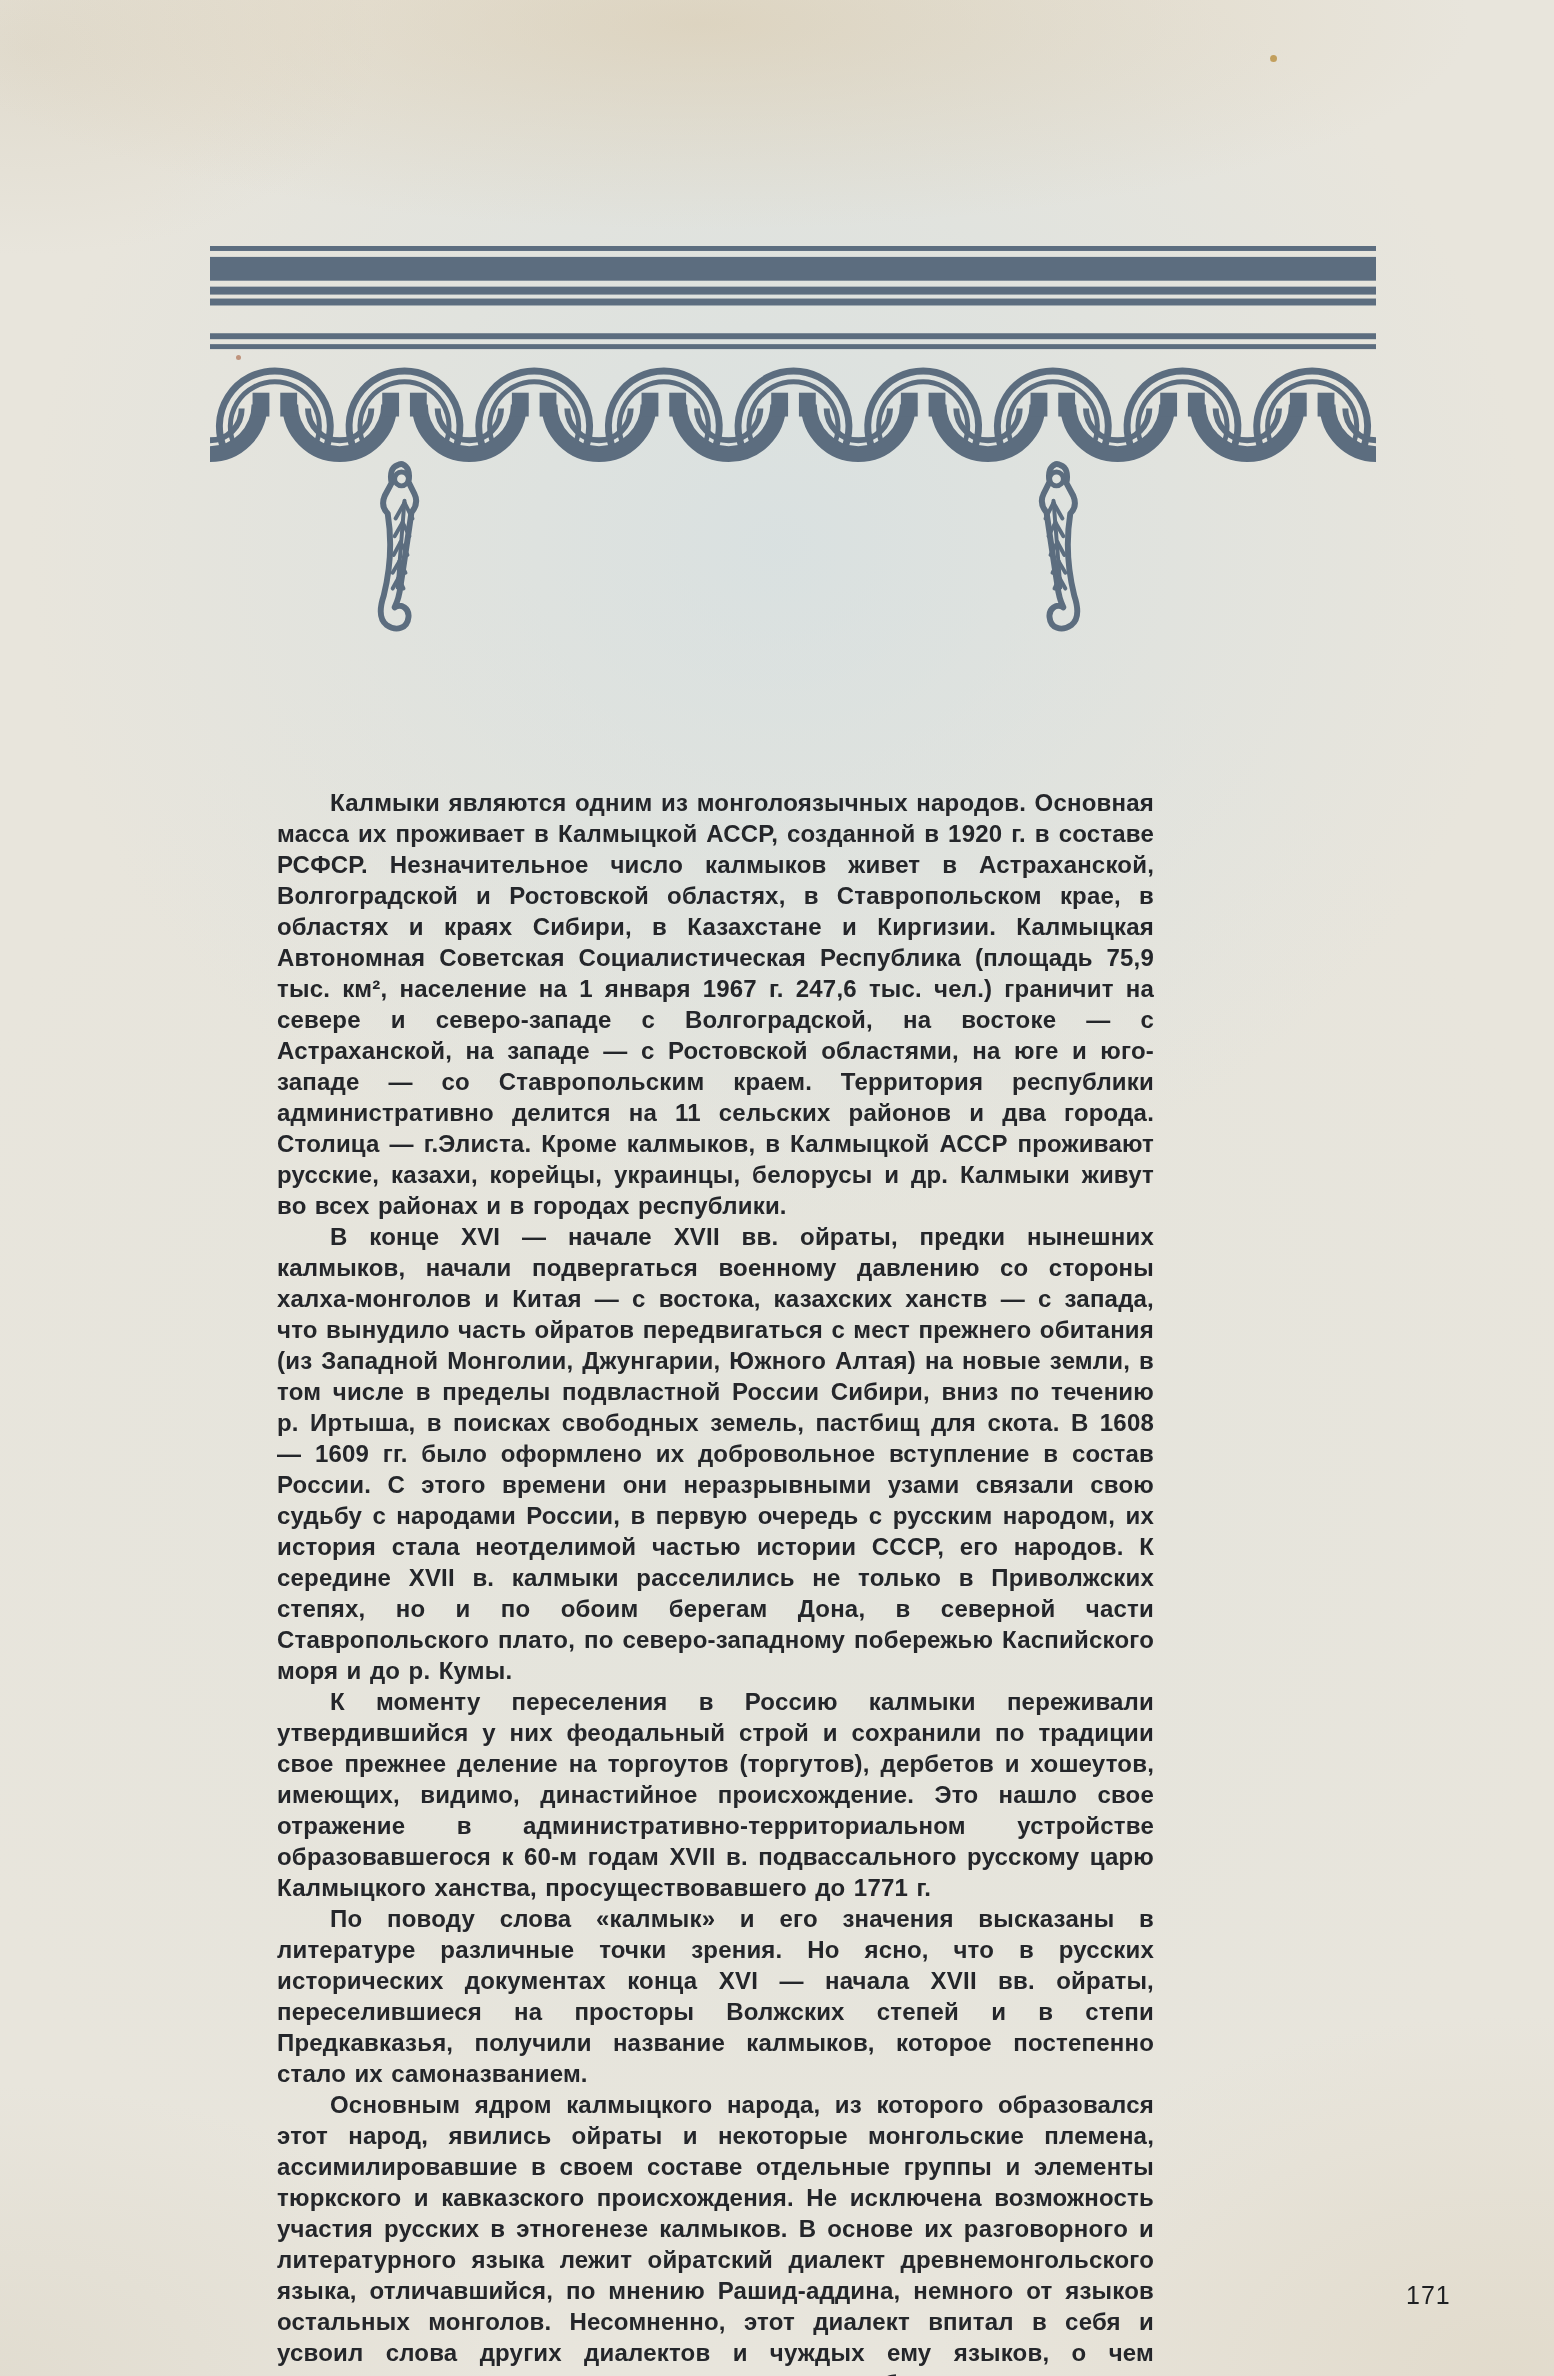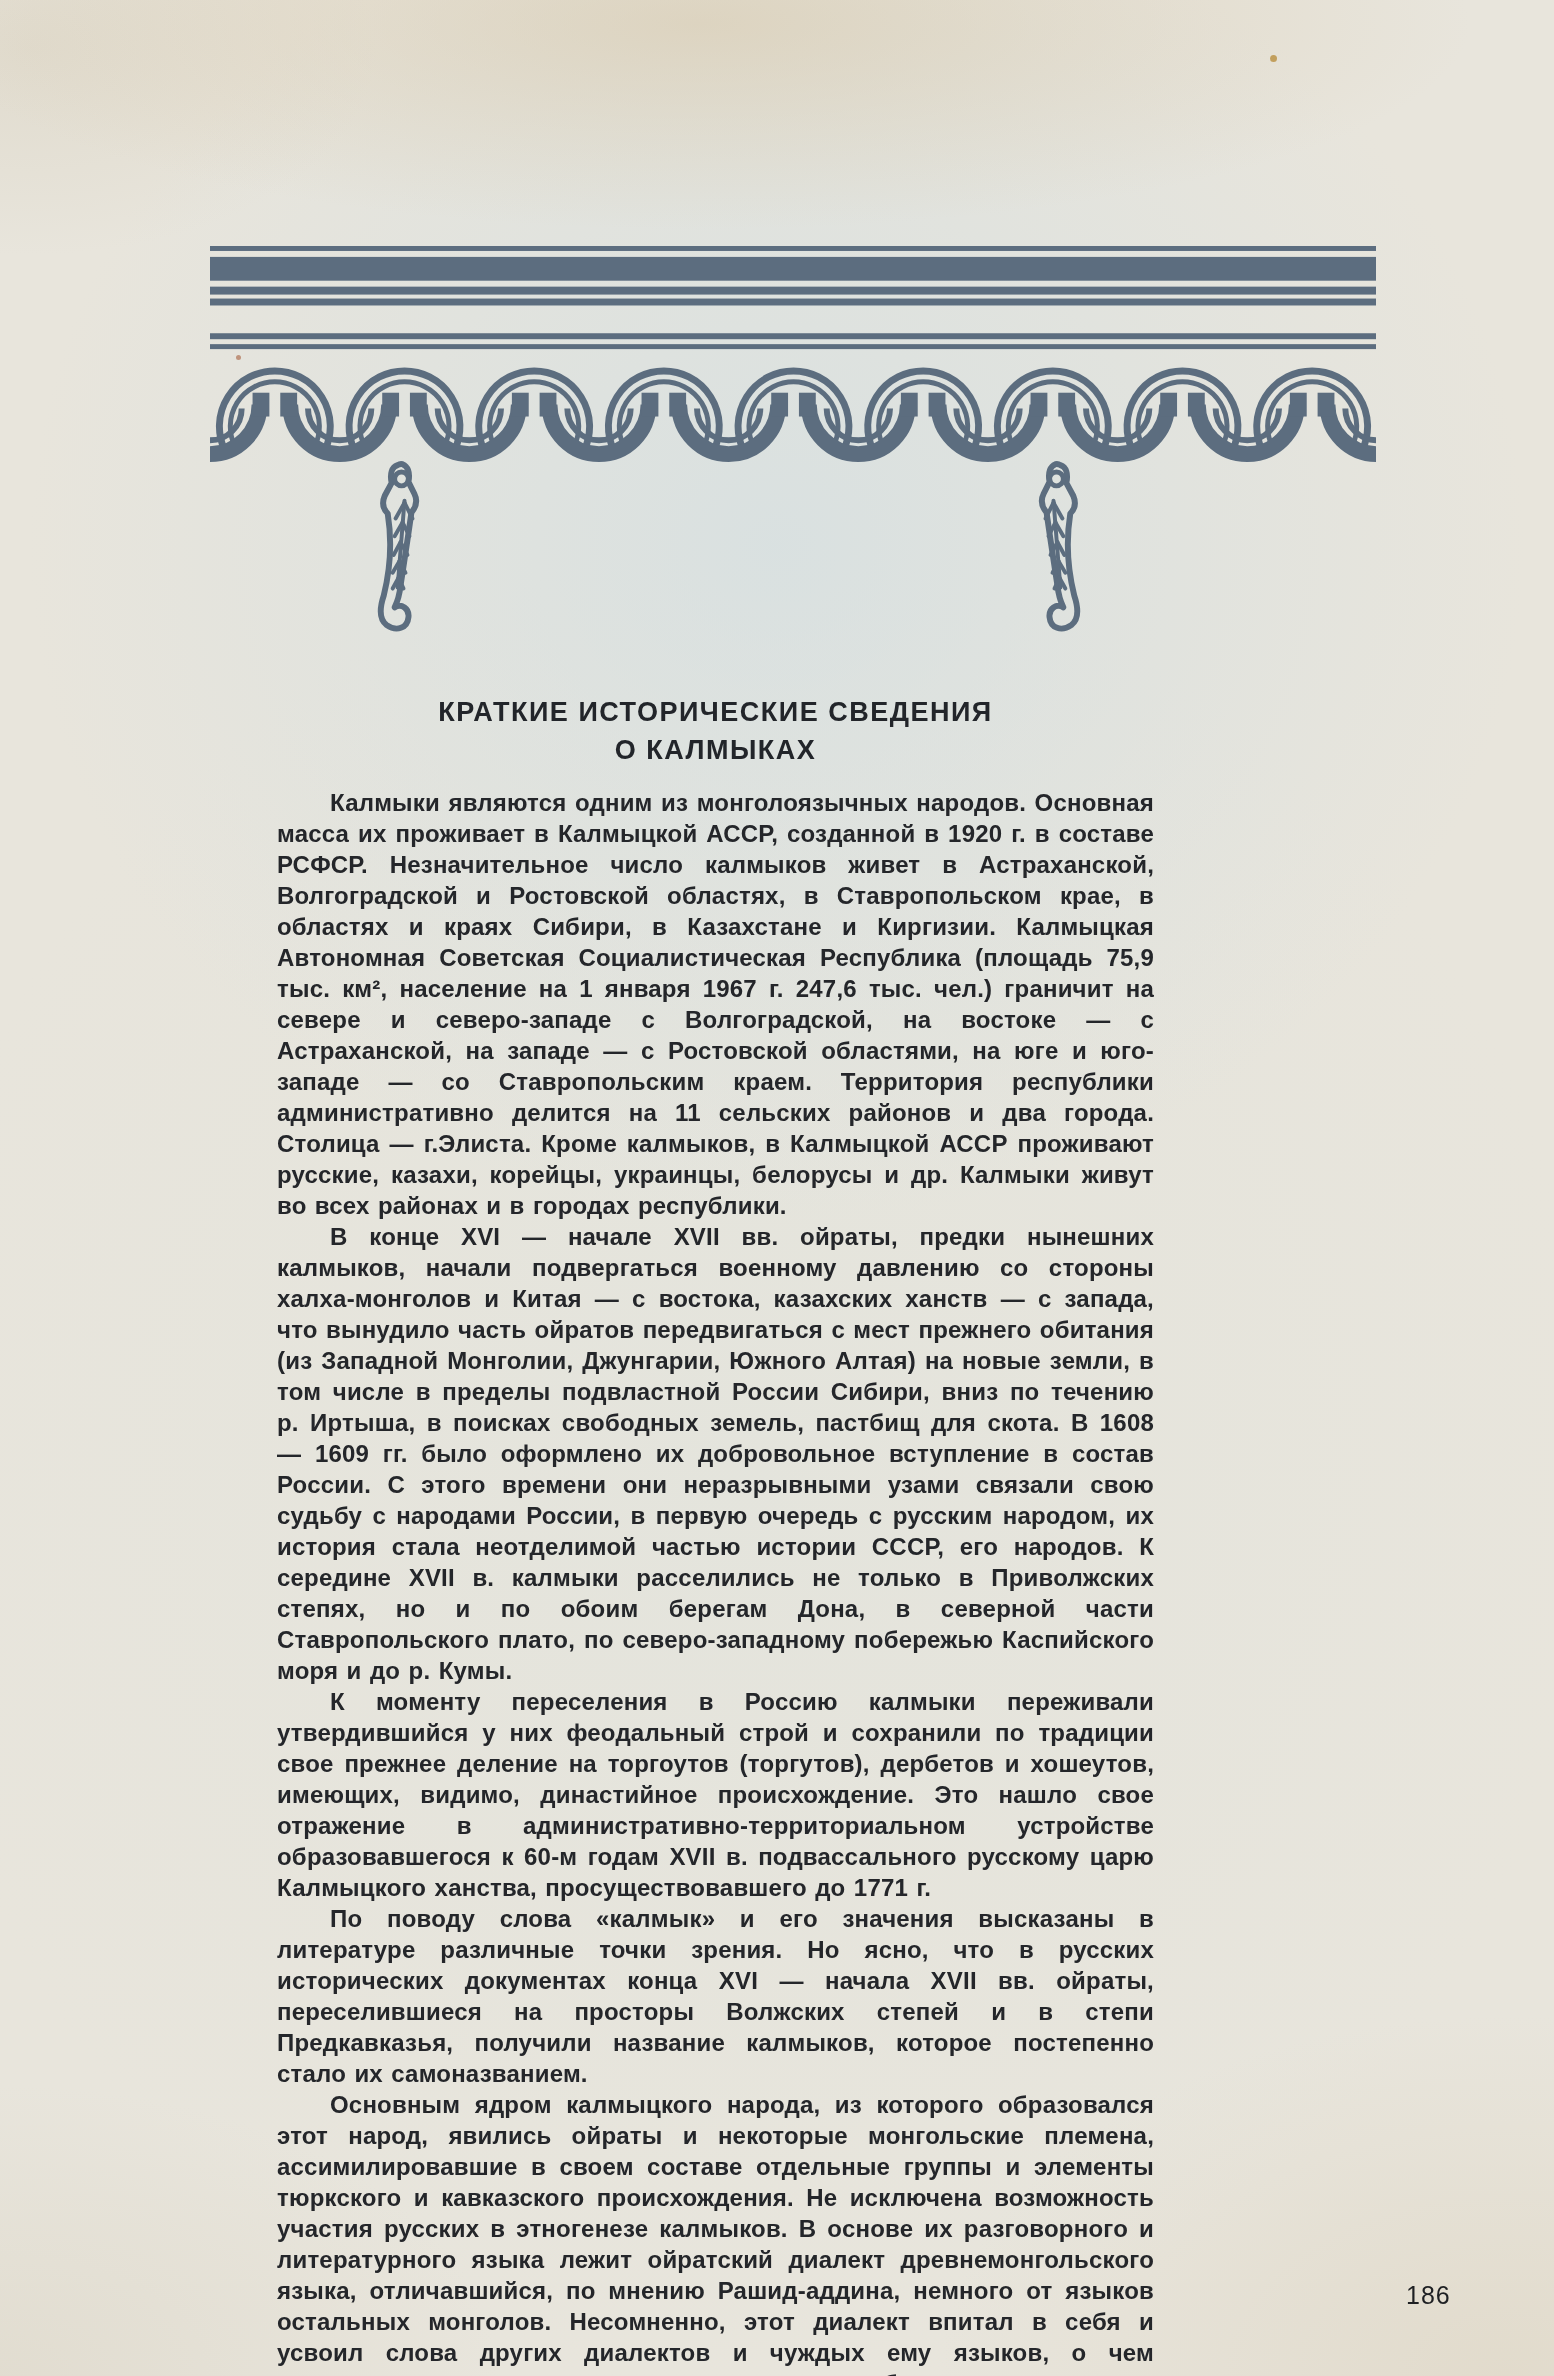--- a/index.html
+++ b/index.html
@@ -134,30 +134,26 @@
         <path d="M36,86 L29,99"></path>
           <path d="M36,86 L43,99"></path>
         <path d="M35,105 L28,117"></path>
           <path d="M35,105 L41,117"></path>
         <path d="M34,122 L28,133"></path>
           <path d="M34,122 L39,133"></path>
       </g>
     </g>
   </svg>
 
-  <div class="title-block">
-    <div>КРАТКИЕ ИСТОРИЧЕСКИЕ СВЕДЕНИЯ</div>
-    <div>О КАЛМЫКАХ</div>
-  </div>
 
   <div class="body-text">
     <p>Калмыки являются одним из монголоязычных народов. Основная масса их проживает в Калмыцкой АССР, созданной в 1920 г. в составе РСФСР. Незначительное число калмыков живет в Астраханской, Волгоградской и Ростовской областях, в Ставропольском крае, в областях и краях Сибири, в Казахстане и Киргизии. Калмыцкая Автономная Советская Социалистическая Республика (площадь 75,9 тыс. км², население на 1 января 1967 г. 247,6 тыс. чел.) граничит на севере и северо-западе с Волгоградской, на востоке — с Астраханской, на западе — с Ростовской областями, на юге и юго-западе — со Ставропольским краем. Территория республики административно делится на 11 сельских районов и два города. Столица — г.Элиста. Кроме калмыков, в Калмыцкой АССР проживают русские, казахи, корейцы, украинцы, белорусы и др. Калмыки живут во всех районах и в городах республики.</p>
     <p>В конце XVI — начале XVII вв. ойраты, предки нынешних калмыков, начали подвергаться военному давлению со стороны халха-монголов и Китая — с востока, казахских ханств — с запада, что вынудило часть ойратов передвигаться с мест прежнего обитания (из Западной Монголии, Джунгарии, Южного Алтая) на новые земли, в том числе в пределы подвластной России Сибири, вниз по течению р. Иртыша, в поисках свободных земель, пастбищ для скота. В 1608 — 1609 гг. было оформлено их добровольное вступление в состав России. С этого времени они неразрывными узами связали свою судьбу с народами России, в первую очередь с русским народом, их история стала неотделимой частью истории СССР, его народов. К середине XVII в. калмыки расселились не только в Приволжских степях, но и по обоим берегам Дона, в северной части Ставропольского плато, по северо-западному побережью Каспийского моря и до р. Кумы.</p>
     <p>К моменту переселения в Россию калмыки переживали утвердившийся у них феодальный строй и сохранили по традиции свое прежнее деление на торгоутов (торгутов), дербетов и хошеутов, имеющих, видимо, династийное происхождение. Это нашло свое отражение в административно-территориальном устройстве образовавшегося к 60-м годам XVII в. подвассального русскому царю Калмыцкого ханства, просуществовавшего до 1771 г.</p>
     <p>По поводу слова «калмык» и его значения высказаны в литературе различные точки зрения. Но ясно, что в русских исторических документах конца XVI — начала XVII вв. ойраты, переселившиеся на просторы Волжских степей и в степи Предкавказья, получили название калмыков, которое постепенно стало их самоназванием.</p>
     <p>Основным ядром калмыцкого народа, из которого образовался этот народ, явились ойраты и некоторые монгольские племена, ассимилировавшие в своем составе отдельные группы и элементы тюркского и кавказского происхождения. Не исключена возможность участия русских в этногенезе калмыков. В основе их разговорного и литературного языка лежит ойратский диалект древнемонгольского языка, отличавшийся, по мнению Рашид-аддина, немного от языков остальных монголов. Несомненно, этот диалект впитал в себя и усвоил слова других диалектов и чуждых ему языков, о чем свидетельствует наличие в калмыцком языке большого количества слов-дублетов. Что касается некоторых диалектных различий у торгутов и дербетов, то они, по-видимому, носят поместно-территориальный характер, обусловленный слабой экономической и культурной связью между отдельными улусами, имевшей место в период царизма.</p>
 
   </div>
 
-  <div class="page-number">186</div>
+  <div class="page-number">171</div>
 
 </div>
 
 
 </body></html>

